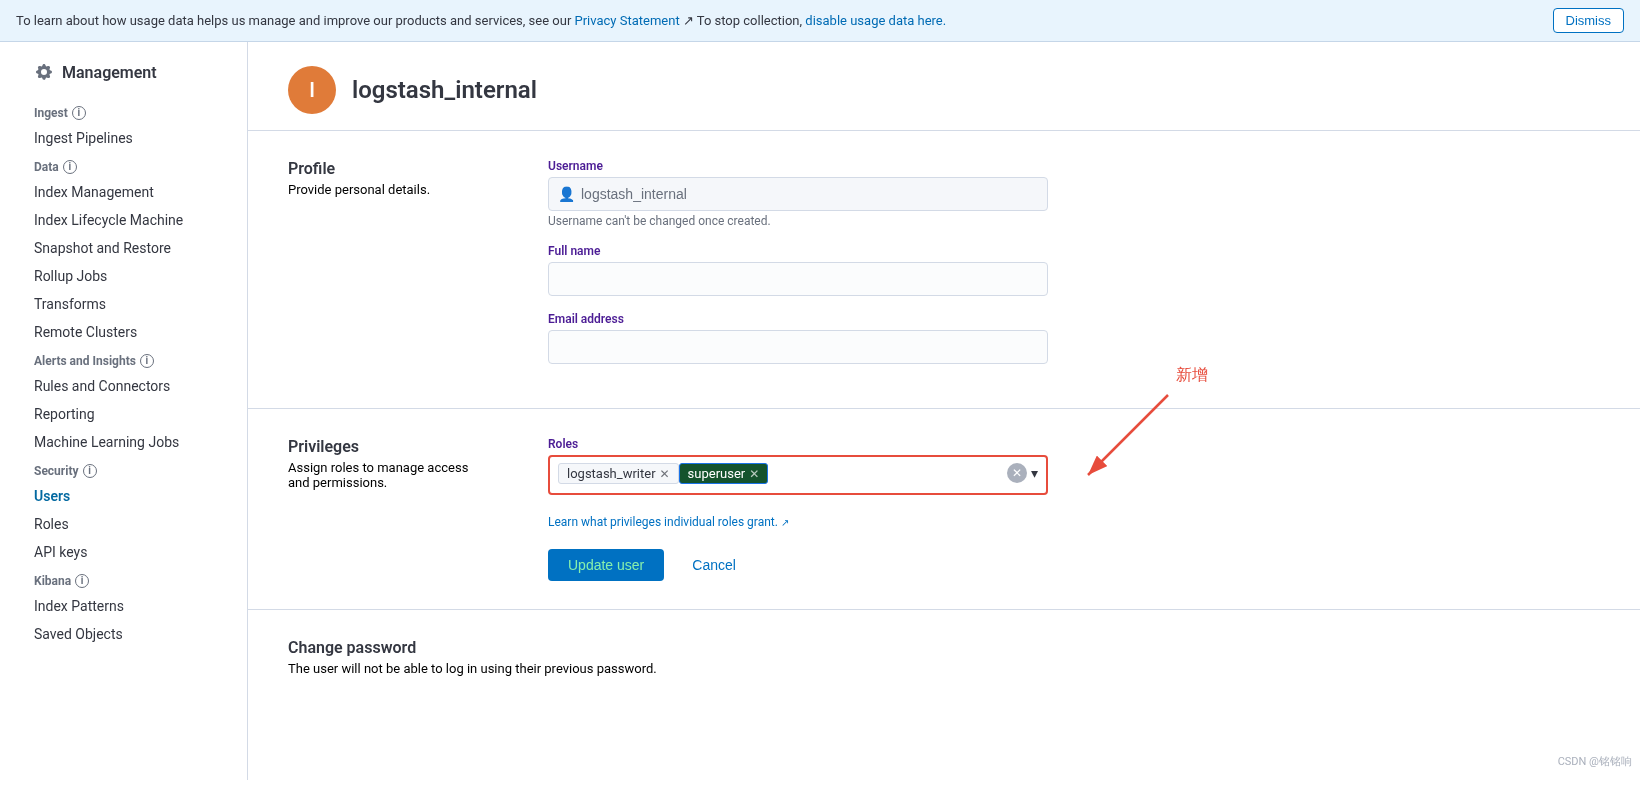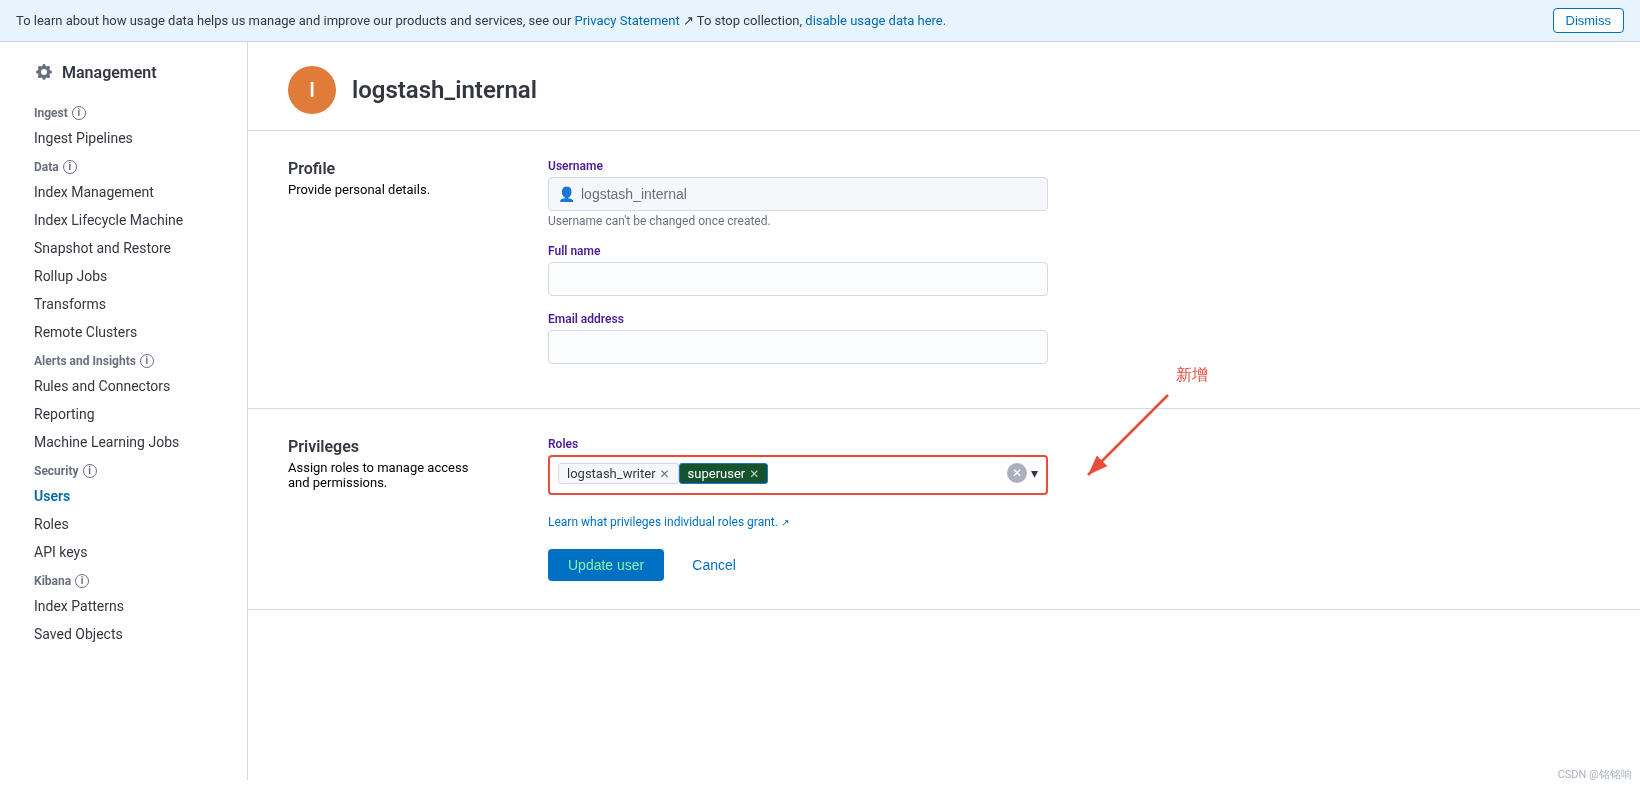--- a/index.html
+++ b/index.html
@@ -297,21 +297,21 @@
     }
 
     
     .change-password-section {
       padding: 28px 40px;
     }
 
     
     .watermark {
       position: fixed;
-      bottom: 8px;
+      bottom: 21px;
       right: 8px;
       font-size: 11px;
       color: #aab0bc;
     }
   </style>
 </head>
 <body>
 
 <div class="banner">
   <span class="banner-text">
@@ -446,16 +446,20 @@
             <span class="external-icon">↗</span>
           </a>
         </div>
         <div class="button-group">
           <button class="btn-primary">Update user</button>
           <button class="btn-secondary">Cancel</button>
         </div>
       </div>
     </div>
 
+    <div class="change-password-section">
+      <div class="section-title">Change password</div>
+      <div class="section-desc">The user will not be able to log in using their previous password.</div>
+    </div>
   </div>
 </div>
 
 <div class="watermark">CSDN @铭铭响</div>
 
 </body></html>

